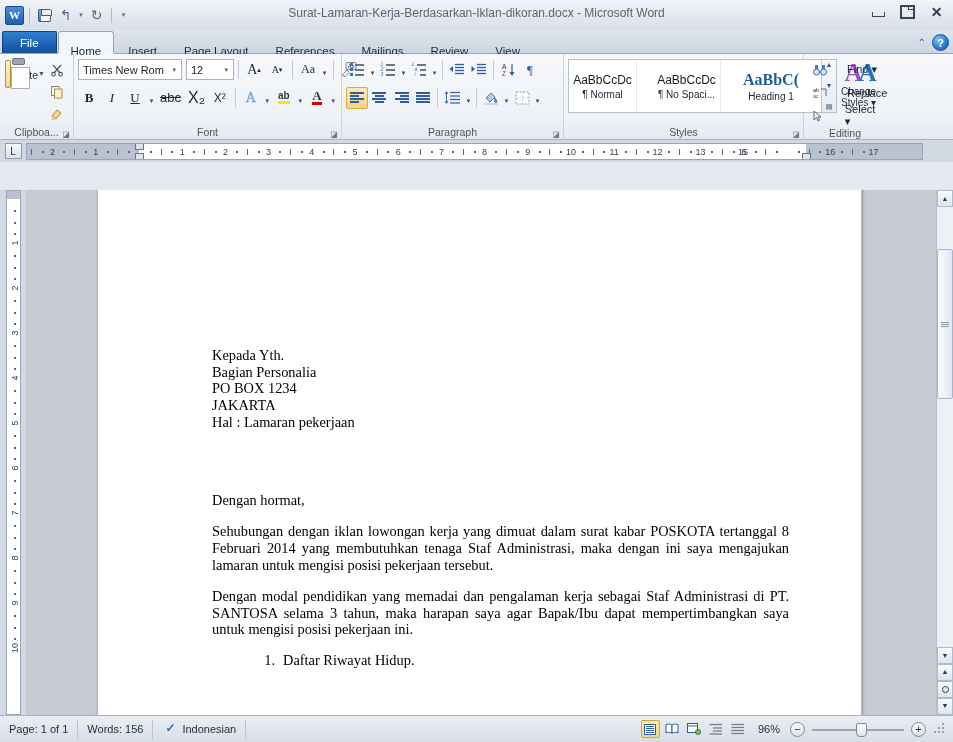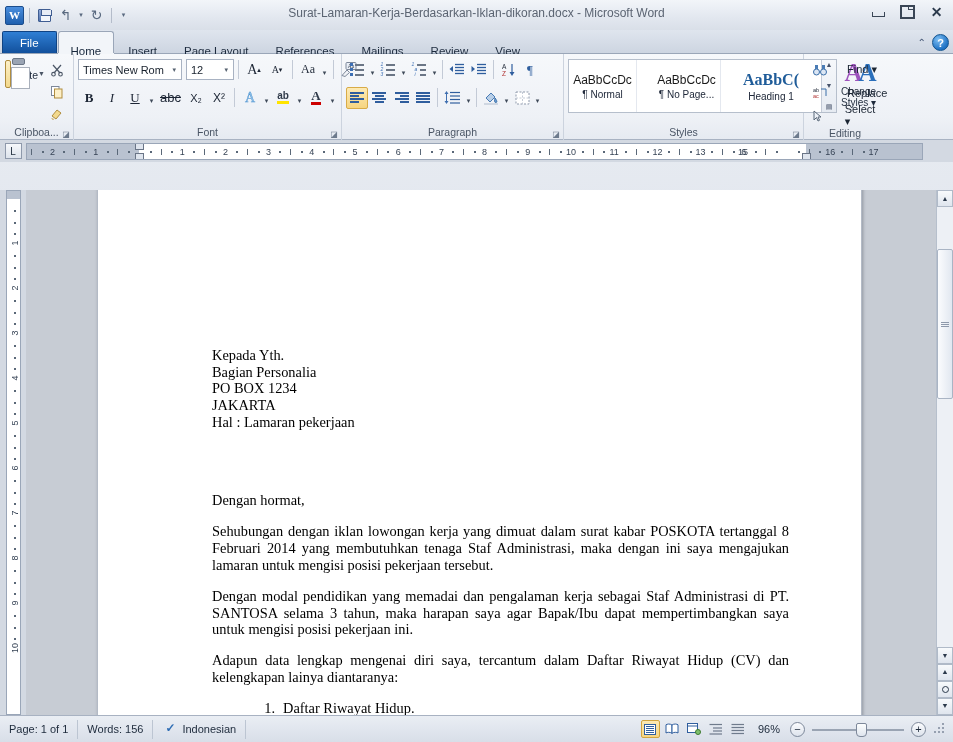--- a/index.html
+++ b/index.html
@@ -540,21 +540,21 @@
               <path d="M1 13.5 L6 8 L8.5 10.5 L4 14.5 Z" fill="#f1f3f7" stroke="#7d889a"></path>
             </svg>
           </div>
         </div>
         <div class="font-row2">
           <div class="fbtn" style="font-family:'Liberation Serif',serif;font-weight:bold;font-size:13px">B</div>
           <div class="fbtn" style="font-family:'Liberation Serif',serif;font-style:italic;font-size:13px">I</div>
           <div class="fbtn" style="font-family:'Liberation Serif',serif;text-decoration:underline;font-size:13px">U</div>
           <div class="split-caret">▾</div>
           <div class="fbtn" style="font-size:13px;text-decoration:line-through">abc</div>
-          <div class="fbtn" style="font-size:11px">X₂</div>
+          <div class="fbtn" style="font-size:16px">X₂</div>
           <div class="fbtn" style="font-size:12px">X²</div>
           <div class="vsep"></div>
           <div class="fbtn" style="font-family:'Liberation Serif',serif;font-size:14px;color:#8fc2ea;-webkit-text-stroke:0.4px #4f93cf">A</div>
           <div class="split-caret">▾</div>
           <div class="fbtn">
             <span class="hl-ab">
               <span>ab</span>
               <span class="underbar" style="background:#ffe400"></span>
             </span>
           </div>
@@ -733,21 +733,21 @@
 
     <div class="rgroup styles-grp">
       <div class="rgroup-body">
         <div class="style-gallery">
           <div class="style-item">
             <span class="style-preview">AaBbCcDc</span>
             <span class="style-name">¶ Normal</span>
           </div>
           <div class="style-item">
             <span class="style-preview">AaBbCcDc</span>
-            <span class="style-name">¶ No Page...</span>
+            <span class="style-name">¶ No Spaci...</span>
           </div>
           <div class="style-item" style="border-right:none">
             <span class="style-preview h1">AaBbC(</span>
             <span class="style-name">Heading 1</span>
           </div>
           <div class="gallery-scroll">
             <span>▲</span>
             <span>▼</span>
             <span>▤</span>
           </div>
@@ -947,21 +947,20 @@
           <p class="addr-line">PO BOX 1234</p>
           <p class="addr-line">JAKARTA</p>
           <p class="addr-line">Hal : Lamaran pekerjaan</p>
         </div>
 
         <div style="height:47px"></div>
 
         <p class="p-block nojust">Dengan hormat,</p>
         <p class="p-block">Sehubungan dengan iklan lowongan kerja yang dimuat dalam surat kabar POSKOTA tertanggal 8 Februari 2014  yang membutuhkan tenaga Staf Administrasi, maka dengan ini saya mengajukan lamaran untuk mengisi posisi pekerjaan tersebut.</p>
         <p class="p-block">Dengan modal pendidikan yang memadai dan pengalaman kerja sebagai Staf Administrasi di PT. SANTOSA selama 3 tahun, maka harapan saya agar Bapak/Ibu dapat mempertimbangkan saya untuk mengisi posisi pekerjaan ini.</p>
-        <p class="p-block">Adapun data lengkap mengenai diri saya, tercantum dalam Daftar Riwayat Hidup (CV) dan kelengkapan lainya diantaranya:</p>
 
         <ul class="numlist">
           <li>
               <span class="n">1.</span>
               <span>Daftar Riwayat Hidup.</span>
             </li>
 
         </ul>
 
       </div>

